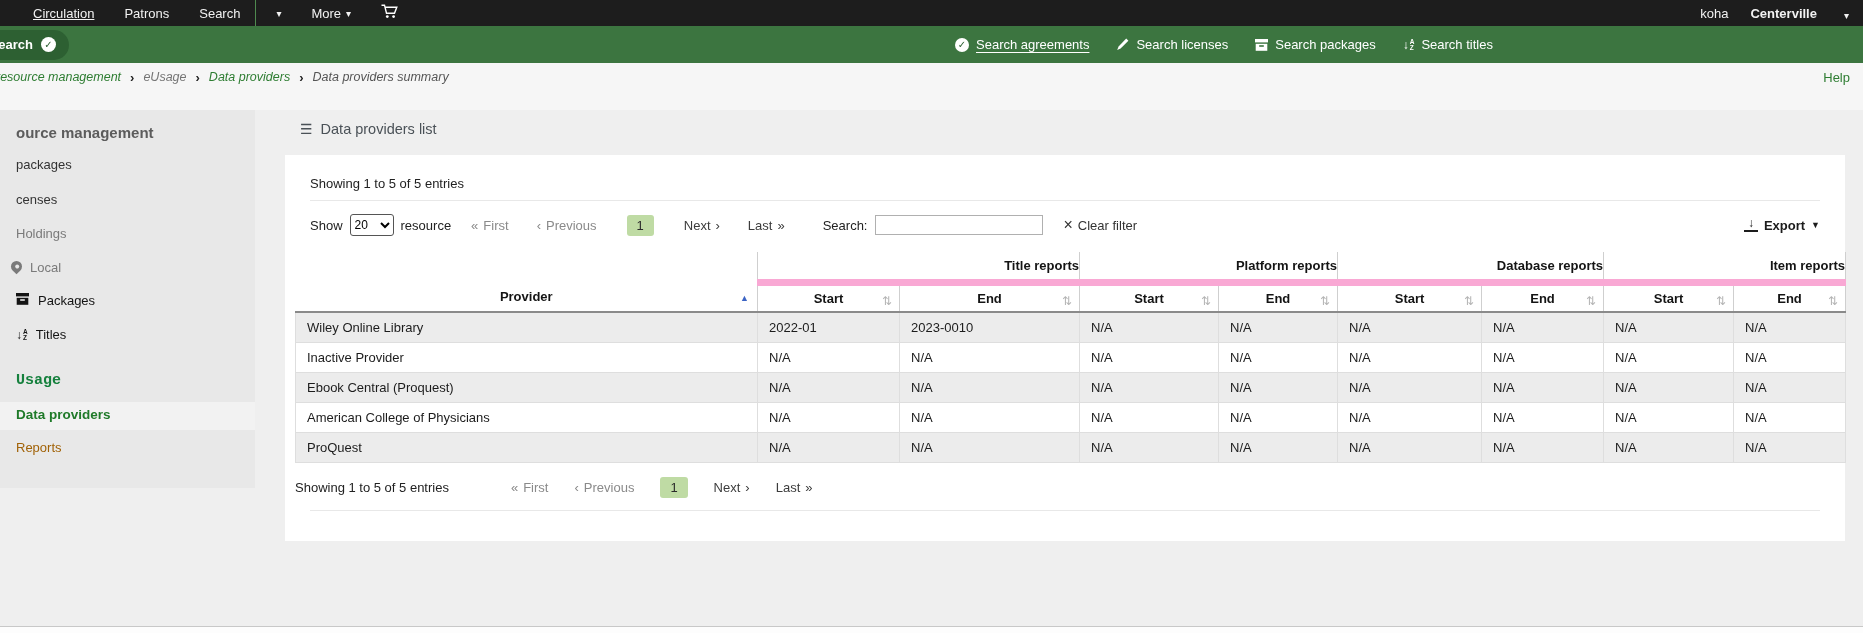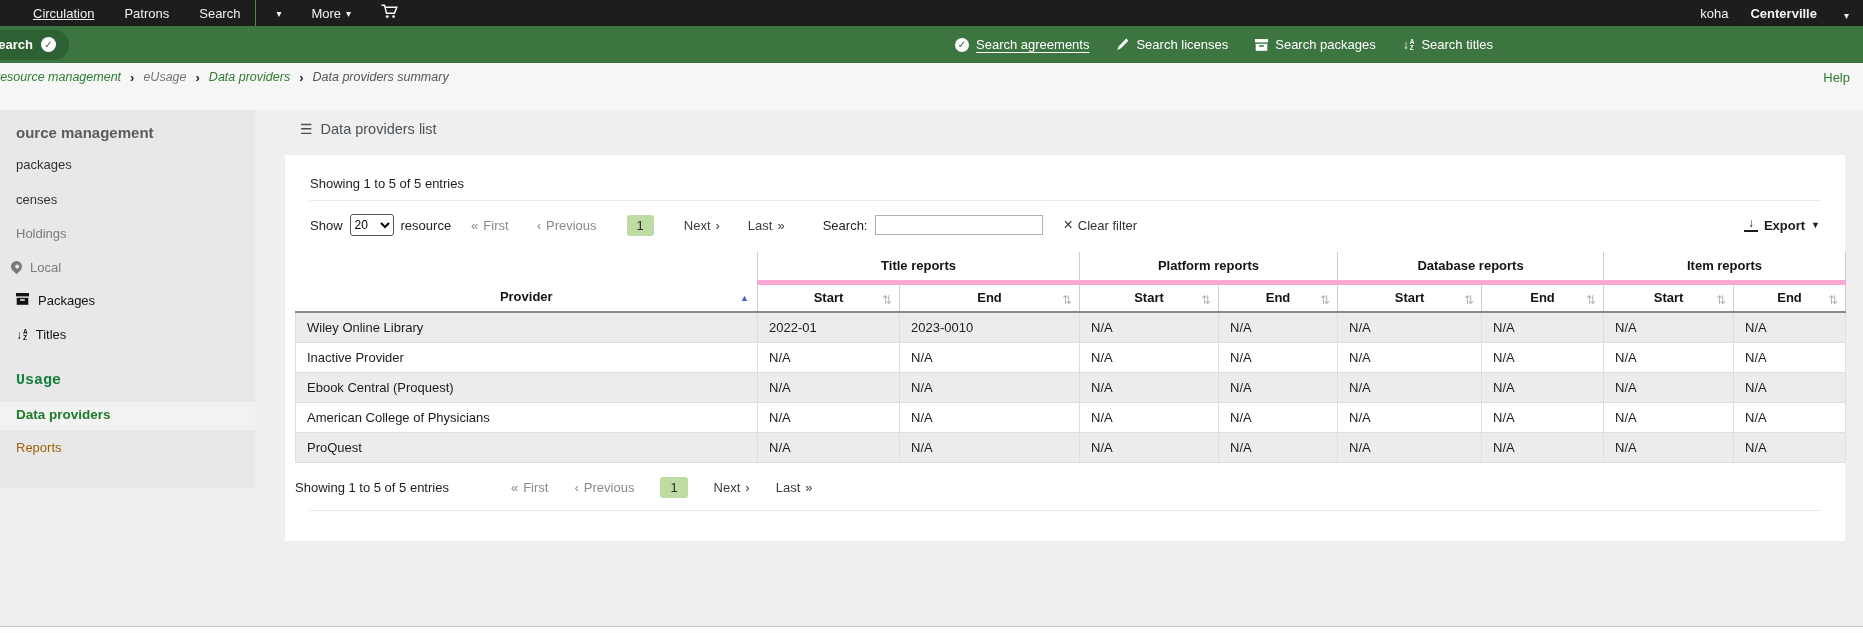--- a/index.html
+++ b/index.html
@@ -108,21 +108,21 @@
   .export-btn { margin-left:auto; display:flex; align-items:center; gap:6px; color:#1c1c1c;
     font-weight:700; cursor:pointer; }
   .dl-icon { display:inline-block; width:14px; text-align:center; border-bottom:2.5px solid #1c1c1c;
     font-weight:700; font-size:12px; line-height:11px; padding-bottom:1px; }
   .export-caret { font-size:9px; }
 
   
   table.dt { position:absolute; left:10px; top:97px; width:1550px; border-collapse:collapse;
     table-layout:fixed; font-size:13px; }
   .dt th { font-weight:700; color:#141414; height:30px; }
-  .dt th.group { text-align:center; border-left:1px solid #cfcfcf; border-bottom:5px solid #f9a8d4; }
+  .dt th.group { text-align:right; border-left:1px solid #cfcfcf; border-bottom:7px solid #f9a8d4; }
   .dt th.group:last-child { border-right:1px solid #cfcfcf; }
   .dt th.provider { position:relative; vertical-align:bottom; padding-bottom:7px; text-align:center;
     border-bottom:2px solid #8a8a8a; cursor:pointer; }
   .dt th.sub { position:relative; text-align:center; border-left:1px solid #cfcfcf;
     border-bottom:2px solid #8a8a8a; cursor:pointer; }
   .dt th.sub:last-child { border-right:1px solid #cfcfcf; }
   .sort-asc { position:absolute; right:8px; bottom:8px; font-size:9px; color:#3c64c4; }
   .sort-both { position:absolute; right:7px; top:8px; font-size:12px; color:#b3b3b3; font-weight:400; }
   .dt tbody td { border:1px solid #dedede; padding:0 11px; height:30px; color:#1c1c1c;
     white-space:nowrap; overflow:hidden; }

